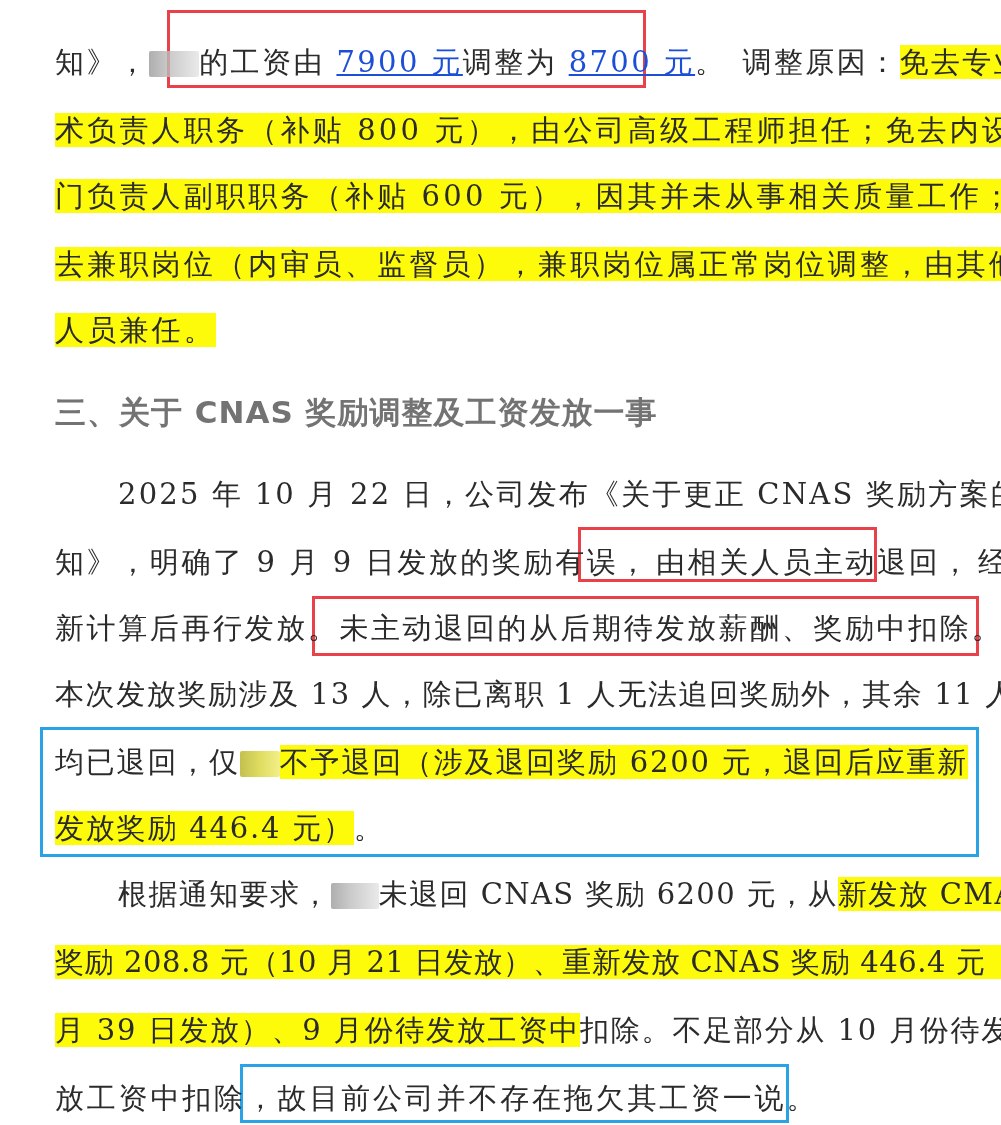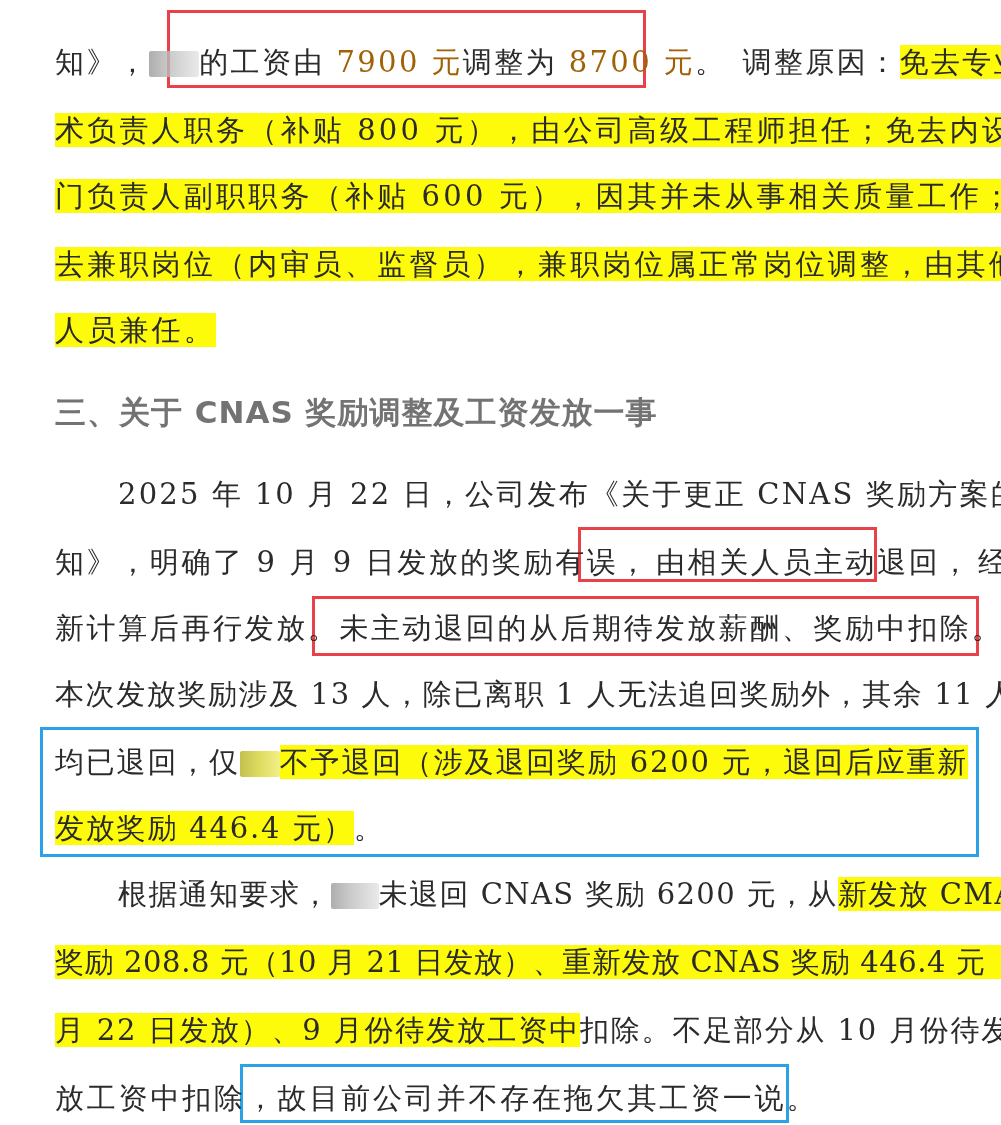--- a/index.html
+++ b/index.html
@@ -1,21 +1,21 @@
 <!DOCTYPE html>
 <html><head>
 <meta charset="utf-8">
 <style>
   html, body { margin: 0; padding: 0; background: #ffffff; }
   body { width: 1001px; height: 1125px; position: relative; overflow: hidden;
          font-family: "DejaVu Serif", "Liberation Serif", serif; color: #2b2b2b; }
   .line { position: absolute; left: 55px; width: 895px; height: 44px; line-height: 44px;
           font-size: 29px; white-space: nowrap; letter-spacing: 3.2px; }
   .hl { background: #fdfa0a; }
-  .red { color: #a16207; }
+  .red { color: #1d4ed8; text-decoration: underline; }
   .blur { display: inline-block; width: 50px; height: 26px; vertical-align: middle;
           background: linear-gradient(90deg, #9a9a9a 0%, #bdbdbd 40%, #e4e4e4 100%); border-radius: 2px; opacity: .8; }
   .blur.y { background: linear-gradient(90deg, #b4b024 0%, #d8d43a 50%, #eeec6a 100%); }
   .box { position: absolute; border-style: solid; box-sizing: border-box; }
   .box.red-box { border-color: #e8414a; border-width: 3px; }
   .box.blue-box { border-color: #2aa3e6; border-width: 3px; }
   h2.heading { position: absolute; left: 55px; top: 390px; margin: 0; font-size: 31px;
                font-weight: bold; line-height: 44px; letter-spacing: 1px; color: #737373;
                font-family: "DejaVu Sans", "Liberation Sans", sans-serif; }
   .indent { left: 118px; width: 832px; }
@@ -52,17 +52,17 @@
 </div>
 <div class="line" style="top:806px; letter-spacing:1.8px;">
   <span class="hl">发放奖励 446.4 元）</span><span>。</span>
 </div>
 
 <div class="line indent" style="top:872px; letter-spacing:1.4px;">
   <span>根据通知要求，</span><span class="blur" style="width:48px;"></span><span>未退回 CNAS 奖励 6200 元，从</span><span class="hl">新发放 CMA</span>
 </div>
 <div class="line" style="top:940px; letter-spacing:0.6px;"><span class="hl">奖励 208.8 元（10 月 21 日发放）、重新发放 CNAS 奖励 446.4 元（10</span></div>
 <div class="line" style="top:1008px; letter-spacing:1.8px;">
-  <span class="hl">月 22 日发放）、9 月份待发放工资中</span><span>扣除。不足部分从 10 月份待发</span>
+  <span class="hl">月 39 日发放）、9 月份待发放工资中</span><span>扣除。不足部分从 10 月份待发</span>
 </div>
 <div class="line" style="top:1076px; letter-spacing:2.8px;">
   <span>放工资中扣除</span><span>，故目前公司并不存在拖欠其工资一说。</span>
 </div>
 
 </body></html>

